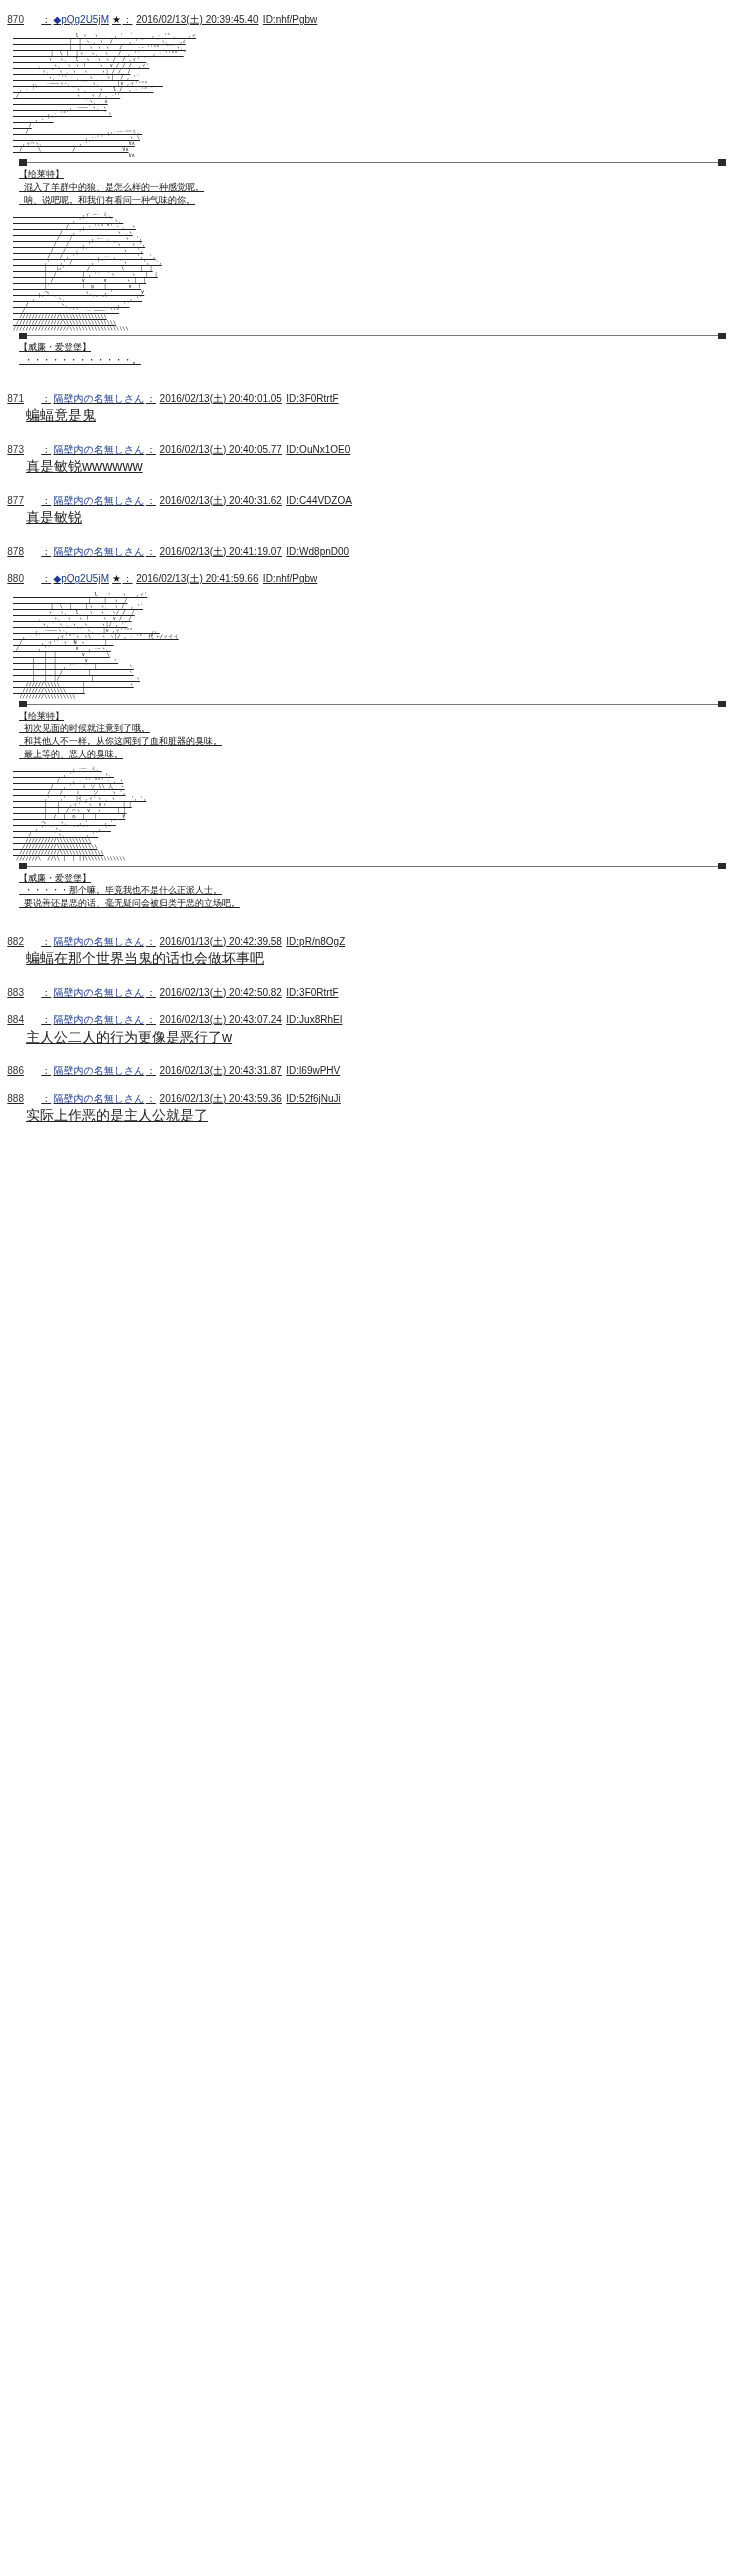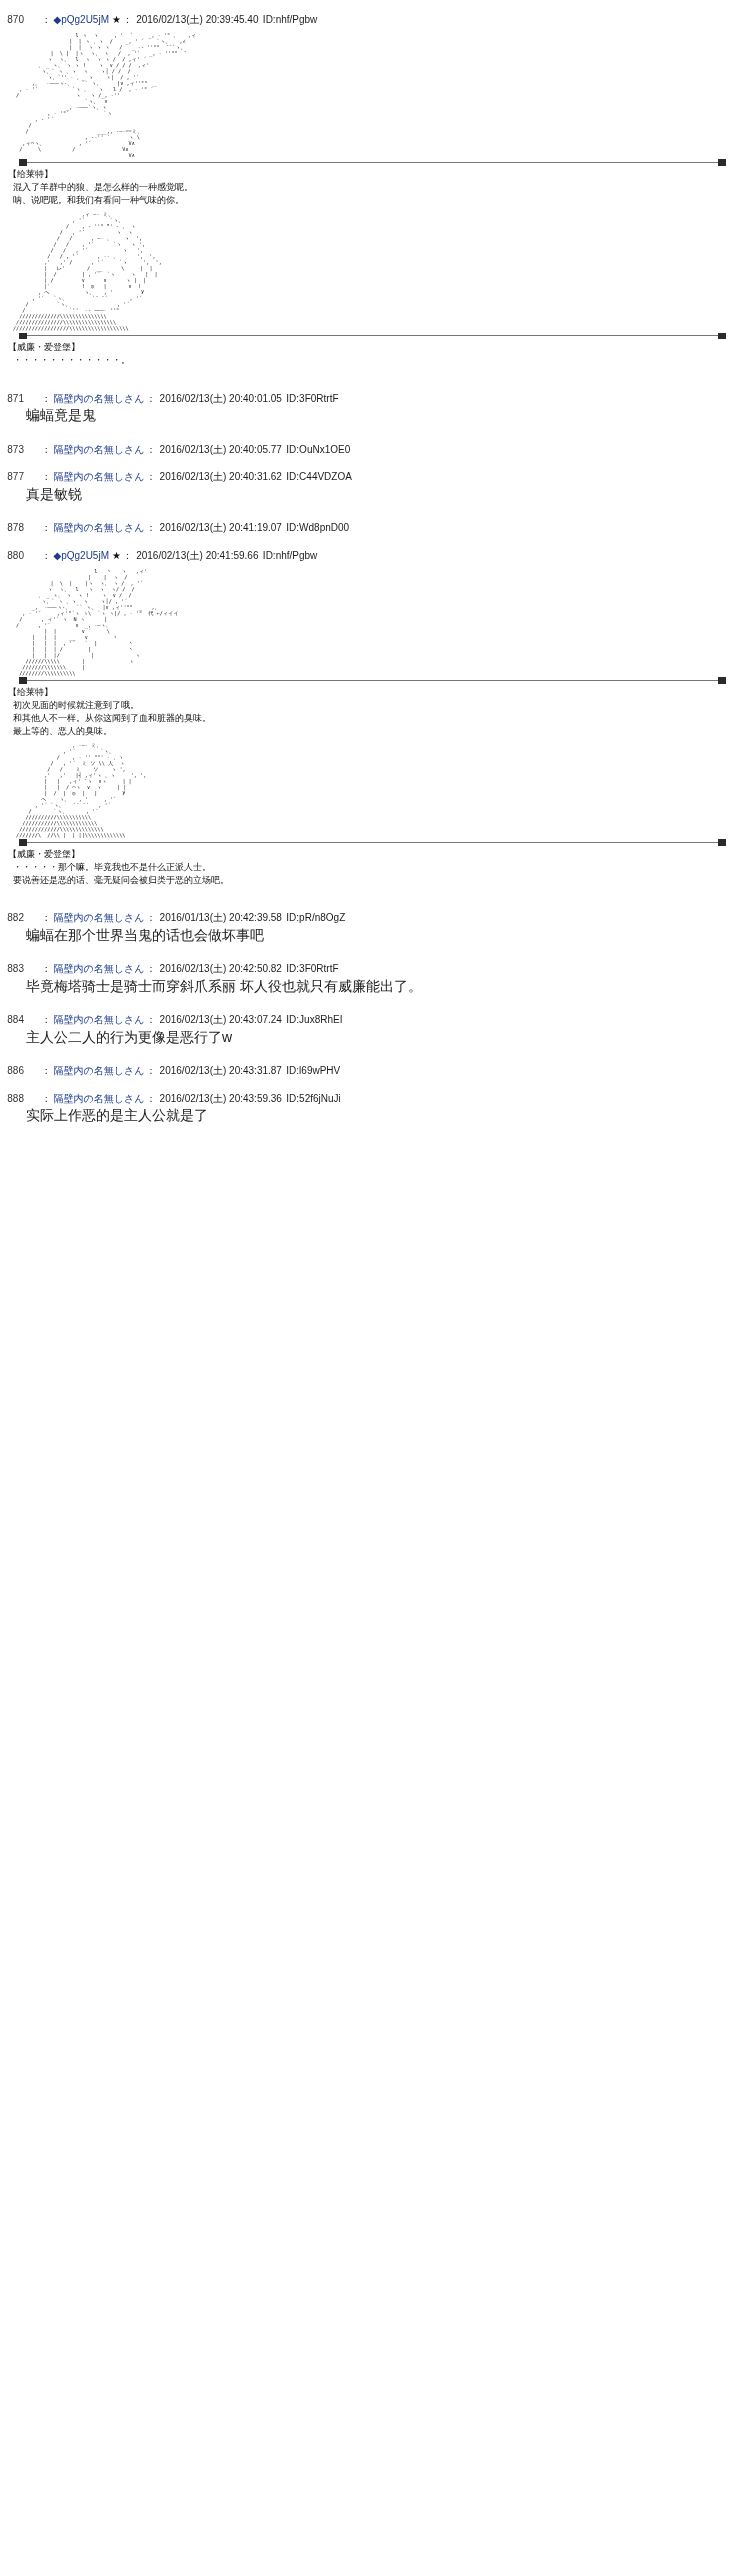--- a/index.html
+++ b/index.html
@@ -11,20 +11,21 @@
     width: 747px;
     font-family: "Liberation Sans", sans-serif;
     color: #222222;
     -webkit-font-smoothing: none;
   }
   .page {
     width: 741px;
     position: relative;
     padding-top: 13px;
     box-sizing: border-box;
+    text-decoration: underline;
   }
   .post {
     padding: 0 0 0 0;
     margin-bottom: 0;
   }
   .post-header {
     display: flex;
     align-items: baseline;
     font-size: 10px;
     line-height: 14.6px;
@@ -80,21 +81,21 @@
     margin: 4.4px 0 0 0;
     overflow: hidden;
   }
   .aa-wrap {
     position: relative;
   }
   .speech {
     font-size: 9px;
     line-height: 12.8px;
     color: #111111;
-    padding-left: 8px;
+    padding-left: 19px;
     white-space: pre-wrap;
     margin-bottom: 2.9px;
   }
   .spacer-lg { height: 22px; }
   .spacer-md { height: 13px; }
   .hr-with-mark {
     position: relative;
     height: 7.3px;
     margin: 1.5px 0 1.5px 0;
   }
@@ -210,20 +211,21 @@
 
   <div class="post">
     <div class="post-header">
       <span class="post-num">873</span>
       <span class="colon">：</span>
       <span class="poster-name">隔壁内の名無しさん</span>
       <span class="colon">：</span>
       <span class="meta-date">2016/02/13(土) 20:40:05.77</span>
       <span class="meta-id">ID:OuNx1OE0</span>
     </div>
+    <div class="post-body">真是敏锐wwwwww</div>
   </div>
 
   <div class="spacer-md"></div>
 
   <div class="post">
     <div class="post-header">
       <span class="post-num">877</span>
       <span class="colon">：</span>
       <span class="poster-name">隔壁内の名無しさん</span>
       <span class="colon">：</span>
@@ -333,21 +335,20 @@
 
   <div class="post">
     <div class="post-header">
       <span class="post-num">883</span>
       <span class="colon">：</span>
       <span class="poster-name">隔壁内の名無しさん</span>
       <span class="colon">：</span>
       <span class="meta-date">2016/02/13(土) 20:42:50.82</span>
       <span class="meta-id">ID:3F0RtrtF</span>
     </div>
-    <div class="post-body">毕竟梅塔骑士是骑士而穿斜爪系丽 坏人役也就只有威廉能出了。</div>
   </div>
 
   <div class="spacer-md"></div>
 
   <div class="post">
     <div class="post-header">
       <span class="post-num">884</span>
       <span class="colon">：</span>
       <span class="poster-name">隔壁内の名無しさん</span>
       <span class="colon">：</span>

